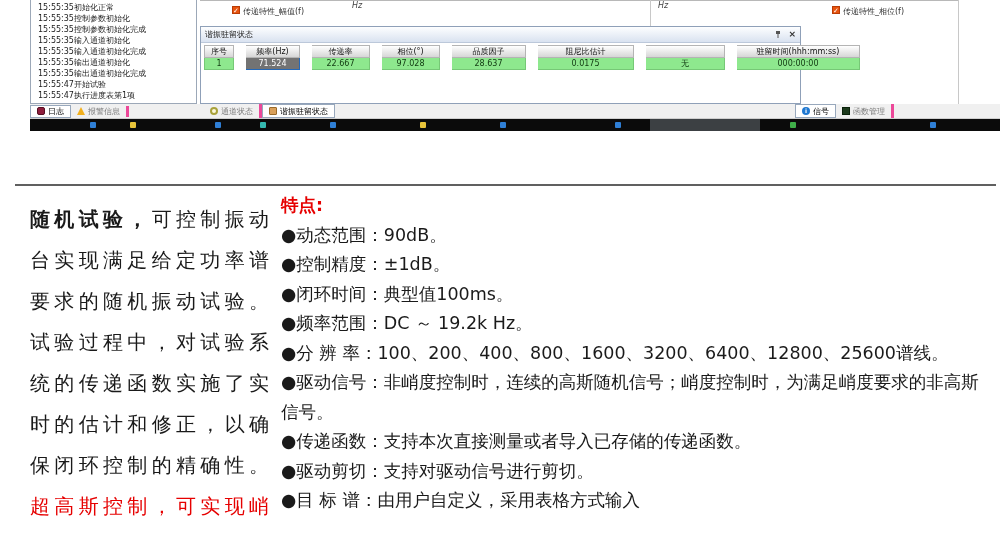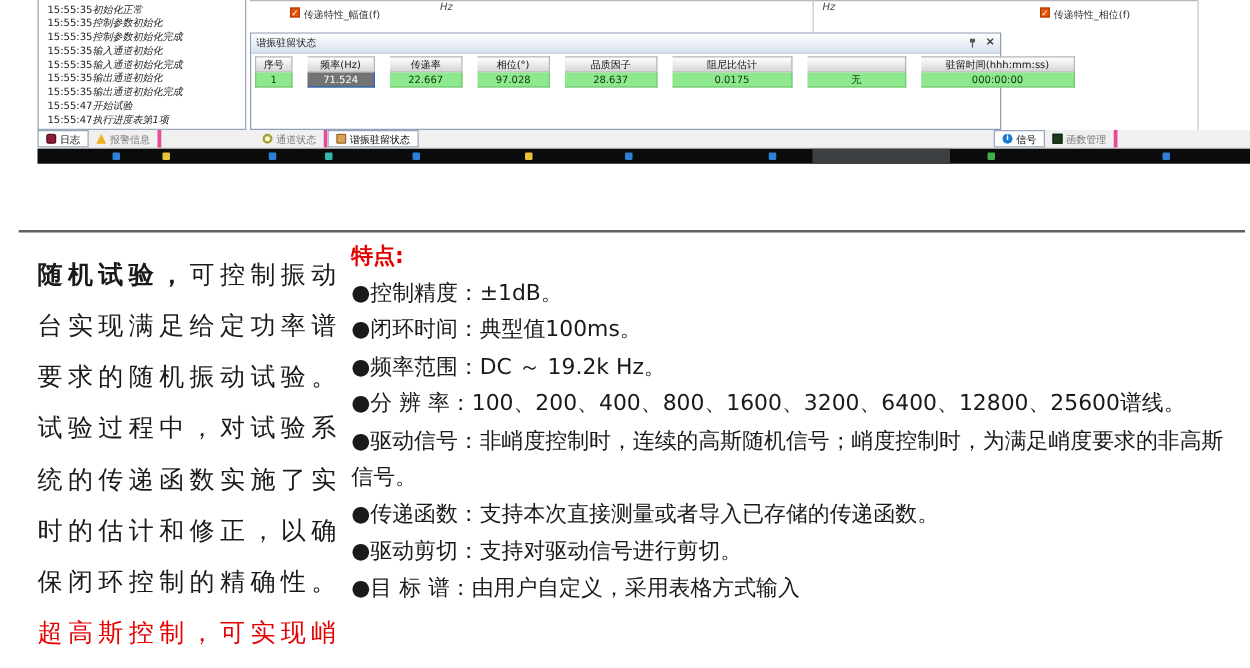--- a/index.html
+++ b/index.html
@@ -11,25 +11,25 @@
   .hairline-top{position:absolute;left:200px;top:0;width:758px;height:1px;background:#b8b8b8;}
   .vline{position:absolute;width:1px;background:#c8c8c8;}
   .v-plotdiv{left:650px;top:0;height:26px;}
   .v-rightedge{left:958px;top:0;height:104px;}
 
   .log-panel{position:absolute;left:30px;top:0;width:167px;height:104px;background:#fff;
              border:1px solid #9ca8b8;border-top:none;box-sizing:border-box;overflow:hidden;}
   .log-entries{padding-top:2px;}
   .log-row{height:11px;line-height:11px;font-size:8px;color:#222;white-space:nowrap;}
   .log-time{display:inline-block;margin-left:7px;width:36px;}
-  .log-text{display:inline-block;font-style:italic;}
+  .log-text{display:inline-block;}
 
   .tabbar{position:absolute;display:flex;align-items:stretch;background:#f0f0f0;
           border-bottom:1px solid #cfcfcf;box-sizing:border-box;}
-  .log-tabbar{left:30px;top:104px;width:167px;height:15px;}
+  .log-tabbar{left:30px;top:104px;width:167px;height:15px;align-items:center;}
   .status-tabbar{left:197px;top:104px;width:806px;height:15px;padding-left:7px;}
   .right-tabgroup{position:absolute;left:598px;top:0;height:100%;display:flex;}
   .tab{display:flex;align-items:center;padding:0 6px;font-size:8px;color:#7a7a7a;
        border-right:3px solid #ec4899;white-space:nowrap;}
   .tab.active{background:#fff;border:1px solid #98a8bc;color:#000;}
   .tico{display:inline-block;width:8px;height:8px;margin-right:3px;flex:none;box-sizing:border-box;}
   .ico-log{background:#8e1d3c;border:1px solid #550f22;border-radius:2px;}
   .ico-alarm{width:0;height:0;border-left:4px solid transparent;border-right:4px solid transparent;
              border-bottom:8px solid #f2b01e;background:none;}
   .ico-channel{width:8px;height:8px;background:#fdf8da;border:2px solid #a9a23b;border-radius:50%;}
@@ -206,20 +206,21 @@
       <div class="intro-line">试验过程中，对试验系</div>
       <div class="intro-line">统的传递函数实施了实</div>
       <div class="intro-line">时的估计和修正，以确</div>
       <div class="intro-line">保闭环控制的精确性。</div>
       <div class="intro-line" style="color: rgb(230, 0, 0);">超高斯控制，可实现峭</div>
     </div>
 
   <div class="features">
     <div class="features-heading" style="color: rgb(230, 0, 0);">特点:</div>
     <div>
+        <div class="feature-item">●动态范围：90dB。</div>
         <div class="feature-item">●控制精度：±1dB。</div>
         <div class="feature-item">●闭环时间：典型值100ms。</div>
         <div class="feature-item">●频率范围：DC ～ 19.2k Hz。</div>
         <div class="feature-item">●分 辨 率：100、200、400、800、1600、3200、6400、12800、25600谱线。</div>
         <div class="feature-item">●驱动信号：非峭度控制时，连续的高斯随机信号；峭度控制时，为满足峭度要求的非高斯信号。</div>
         <div class="feature-item">●传递函数：支持本次直接测量或者导入已存储的传递函数。</div>
         <div class="feature-item">●驱动剪切：支持对驱动信号进行剪切。</div>
         <div class="feature-item">●目 标 谱：由用户自定义，采用表格方式输入</div>
       </div>
   </div>

